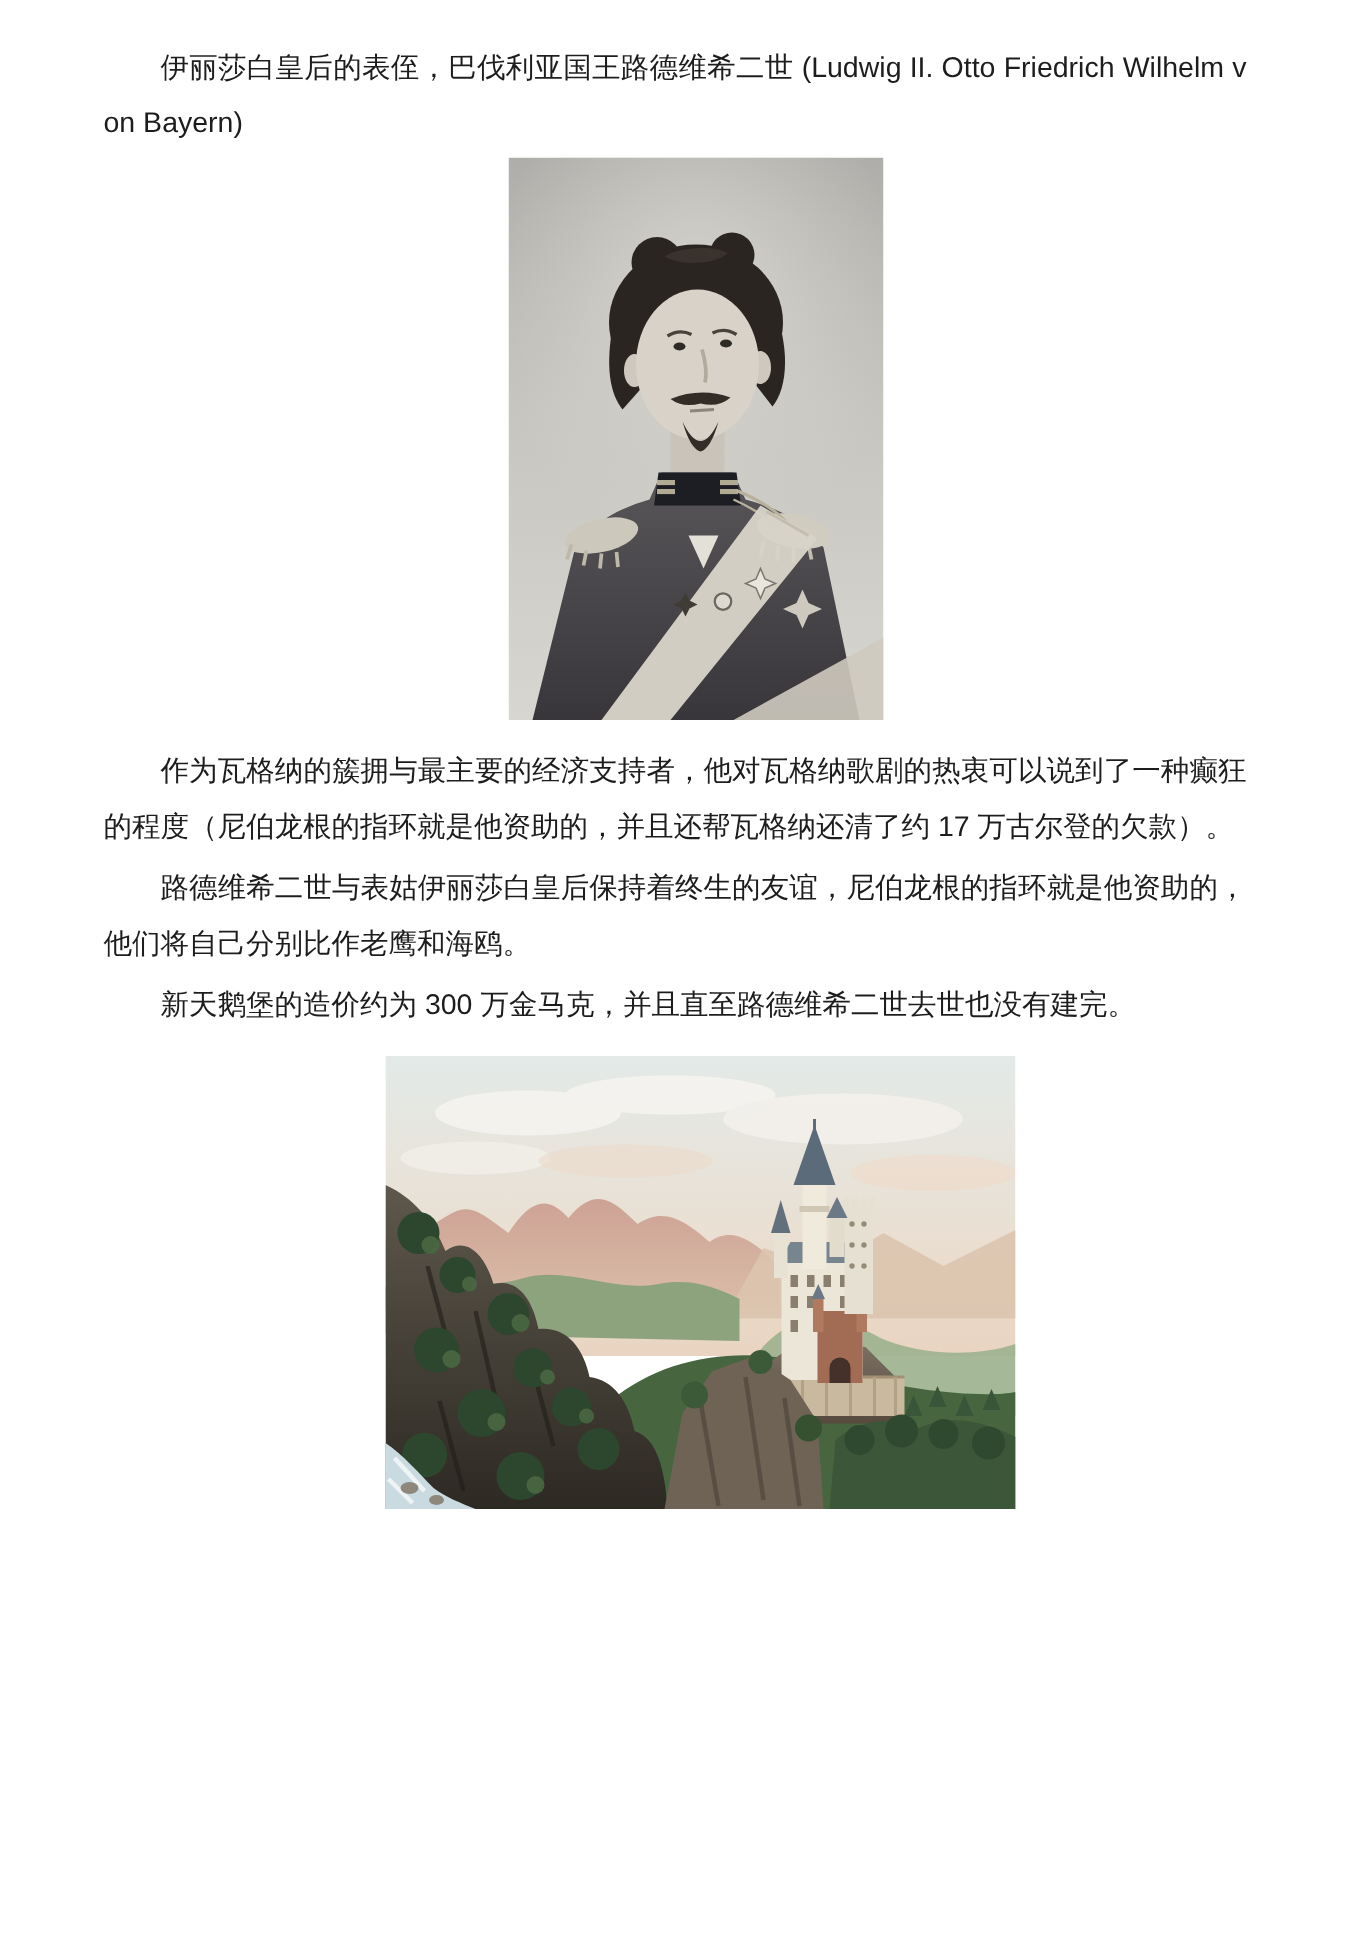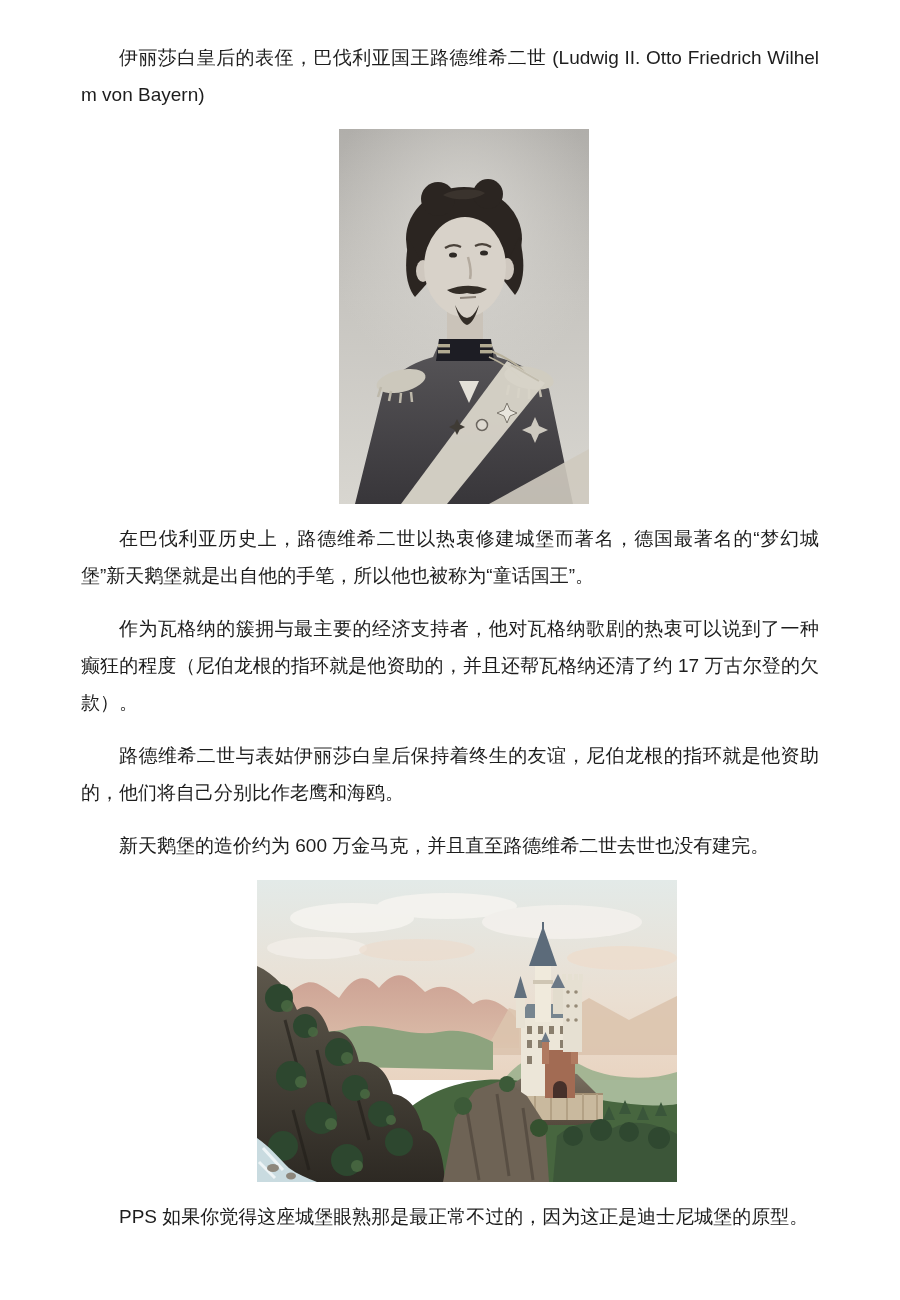--- a/index.html
+++ b/index.html
@@ -4,21 +4,21 @@
 <style>
   html,body{margin:0;padding:0;}
   body{
     width:900px;height:1300px;
     background:#ffffff;
     font-family:"Liberation Sans","DejaVu Sans",sans-serif;
     overflow:hidden;
   }
   .doc{ padding:23px 65px 0 65px; }
   p.para{
-    margin:16px;
+    margin:4px;
     font-size:19px;
     line-height:37px;
     color:#1d1d1d;
     text-align:justify;
     text-indent:2em;
     word-break:break-all;
   }
   .fig{ text-align:center; font-size:0; }
   .fig-portrait{ margin:3px 0 16px 0; padding-left:28px; }
   .fig-castle{ margin:15px 0 13px 0; padding-left:34px; }
@@ -97,24 +97,23 @@
         <g>
           <path d="M118,290 l4,8 l-4,8 l-4,-8 Z M110,298 l8,-4 l8,4 l-8,4 Z" fill="#3f3b35"></path>
           <circle cx="143" cy="296" r="5.5" fill="#ddd9d0" stroke="#6b665f" stroke-width="1.5"></circle>
           <path d="M168,274 l3,7 l7,3 l-7,3 l-3,7 l-3,-7 l-7,-3 l7,-3 Z" fill="#e8e5dd" stroke="#7b766d" stroke-width="1"></path>
           <path d="M196,288 l4,9 l9,4 l-9,4 l-4,9 l-4,-9 l-9,-4 l9,-4 Z" fill="#d9d5ca" opacity="0.92"></path>
         </g>
       </g>
     </svg>
   </div>
 
-  <p class="para">在巴伐利亚历史上，路德维希二世以热衷修建城堡而著名，德国最著名的“梦幻城堡”新天鹅堡就是出自他的手笔，所以他也被称为“童话国王”。</p>
   <p class="para">作为瓦格纳的簇拥与最主要的经济支持者，他对瓦格纳歌剧的热衷可以说到了一种癫狂的程度（尼伯龙根的指环就是他资助的，并且还帮瓦格纳还清了约 17 万古尔登的欠款）。</p>
   <p class="para">路德维希二世与表姑伊丽莎白皇后保持着终生的友谊，尼伯龙根的指环就是他资助的，他们将自己分别比作老鹰和海鸥。</p>
-  <p class="para">新天鹅堡的造价约为 600 万金马克，并且直至路德维希二世去世也没有建完。</p>
+  <p class="para">新天鹅堡的造价约为 300 万金马克，并且直至路德维希二世去世也没有建完。</p>
 
   <div class="fig fig-castle">
     <svg width="420" height="302" viewBox="0 0 420 302">
       <defs>
         <linearGradient id="sky" x1="0" y1="0" x2="0" y2="1">
           <stop offset="0" stop-color="#e3eae8"></stop>
           <stop offset="0.6" stop-color="#eadfd2"></stop>
           <stop offset="1" stop-color="#e9d4c1"></stop>
         </linearGradient>
         <linearGradient id="pinkmt" x1="0" y1="0" x2="0" y2="1">
@@ -245,15 +244,14 @@
 
       <g>
         <path d="M0,302 L0,258 C12,266 22,278 32,288 C40,294 50,298 60,302 Z" fill="#c9dbe0"></path>
         <path d="M6,268 L26,290 M2,282 L18,298" stroke="#eef4f6" stroke-width="3"></path>
         <ellipse cx="16" cy="288" rx="6" ry="4" fill="#8d877c"></ellipse>
         <ellipse cx="34" cy="296" rx="5" ry="3.4" fill="#8d877c"></ellipse>
       </g>
     </svg>
   </div>
 
-  <p class="para">PPS 如果你觉得这座城堡眼熟那是最正常不过的，因为这正是迪士尼城堡的原型。</p>
 
 </div>
 
 </body></html>

